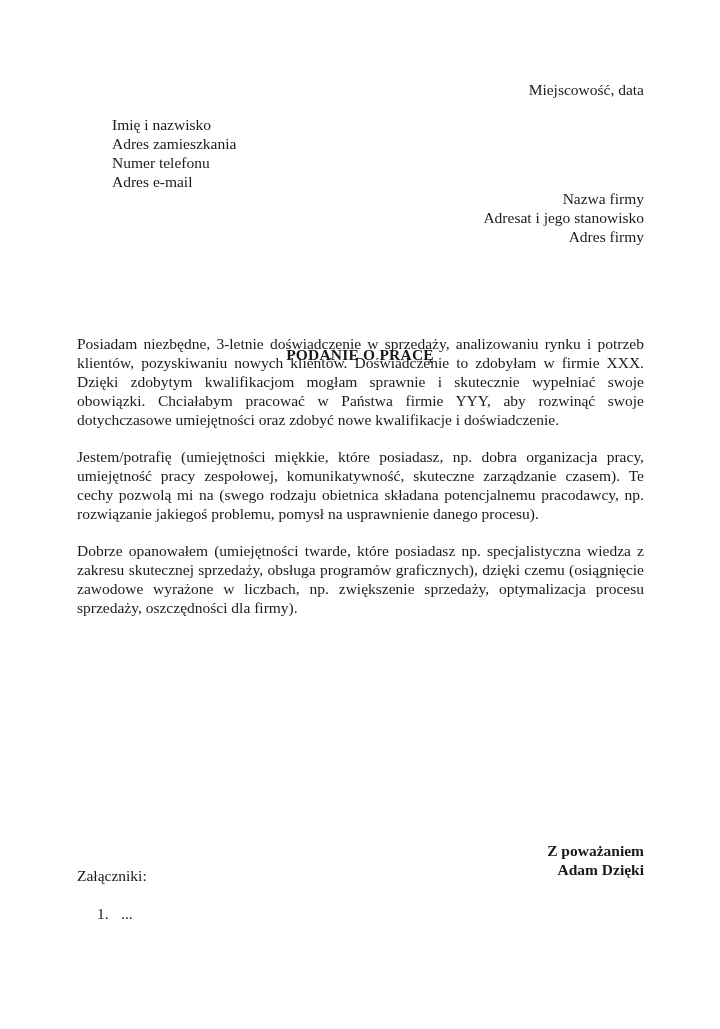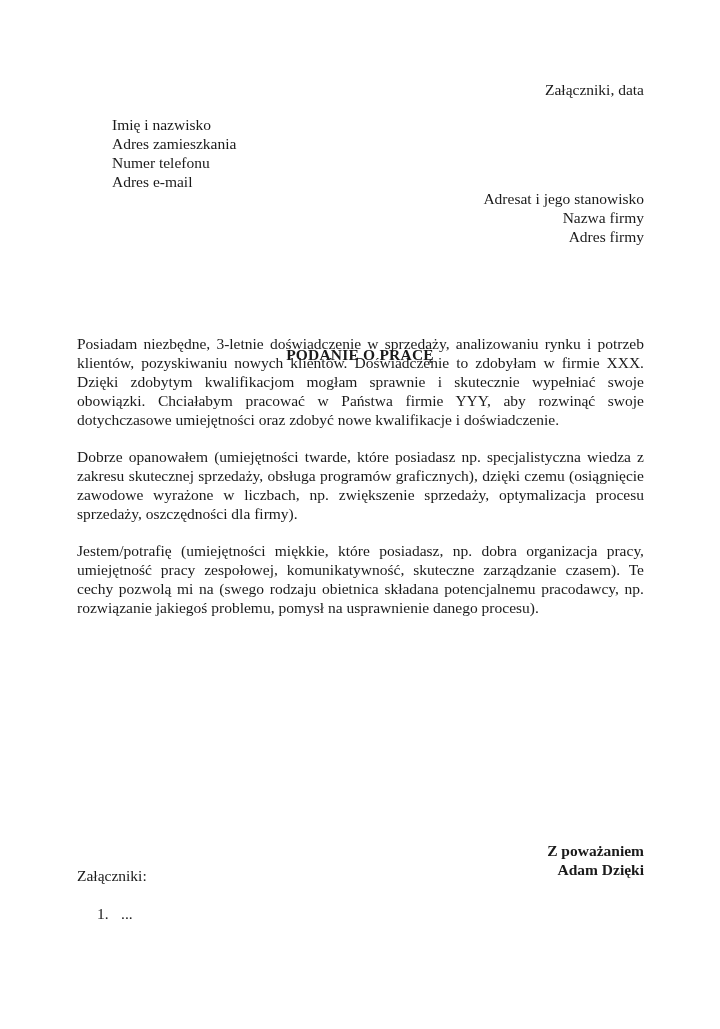--- a/index.html
+++ b/index.html
@@ -30,42 +30,42 @@
     .attachments-label { top: 866px; }
     .attachment-item { position: absolute; left: 97px; top: 905px; }
     .attachment-item .num { display: inline-block; width: 24px; }
   </style>
 </head>
 <body>
 
 <div class="page">
 
   <div class="right date">
-    <span class="line">Załączniki, data</span>
+    <span class="line">Miejscowość, data</span>
   </div>
 
   <div class="left sender">
     <span class="line">Imię i nazwisko</span>
     <span class="line">Adres zamieszkania</span>
     <span class="line">Numer telefonu</span>
     <span class="line">Adres e-mail</span>
   </div>
 
   <div class="right recipient">
+    <span class="line">Nazwa firmy</span>
     <span class="line">Adresat i jego stanowisko</span>
-    <span class="line">Nazwa firmy</span>
     <span class="line">Adres firmy</span>
   </div>
 
   <div class="title">PODANIE O PRACĘ</div>
 
   <div class="body">
     <p class="para">Posiadam niezbędne, 3-letnie doświadczenie w sprzedaży, analizowaniu rynku i potrzeb klientów, pozyskiwaniu nowych klientów. Doświadczenie to zdobyłam w firmie XXX. Dzięki zdobytym kwalifikacjom mogłam sprawnie i skutecznie wypełniać swoje obowiązki. Chciałabym pracować w Państwa firmie YYY, aby rozwinąć swoje dotychczasowe umiejętności oraz zdobyć nowe kwalifikacje i doświadczenie.</p>
+    <p class="para">Jestem/potrafię (umiejętności miękkie, które posiadasz, np. dobra organizacja pracy, umiejętność pracy zespołowej, komunikatywność, skuteczne zarządzanie czasem). Te cechy pozwolą mi na (swego rodzaju obietnica składana potencjalnemu pracodawcy, np. rozwiązanie jakiegoś problemu, pomysł na usprawnienie danego procesu).</p>
     <p class="para">Dobrze opanowałem (umiejętności twarde, które posiadasz np. specjalistyczna wiedza z zakresu skutecznej sprzedaży, obsługa programów graficznych), dzięki czemu (osiągnięcie zawodowe wyrażone w liczbach, np. zwiększenie sprzedaży, optymalizacja procesu sprzedaży, oszczędności dla firmy).</p>
-    <p class="para">Jestem/potrafię (umiejętności miękkie, które posiadasz, np. dobra organizacja pracy, umiejętność pracy zespołowej, komunikatywność, skuteczne zarządzanie czasem). Te cechy pozwolą mi na (swego rodzaju obietnica składana potencjalnemu pracodawcy, np. rozwiązanie jakiegoś problemu, pomysł na usprawnienie danego procesu).</p>
   </div>
 
   <div class="right closing">
     <span class="line">Z poważaniem</span>
     <span class="line">Adam Dzięki</span>
   </div>
 
   <div class="left attachments-label">
     <span class="line">Załączniki:</span>
   </div>

